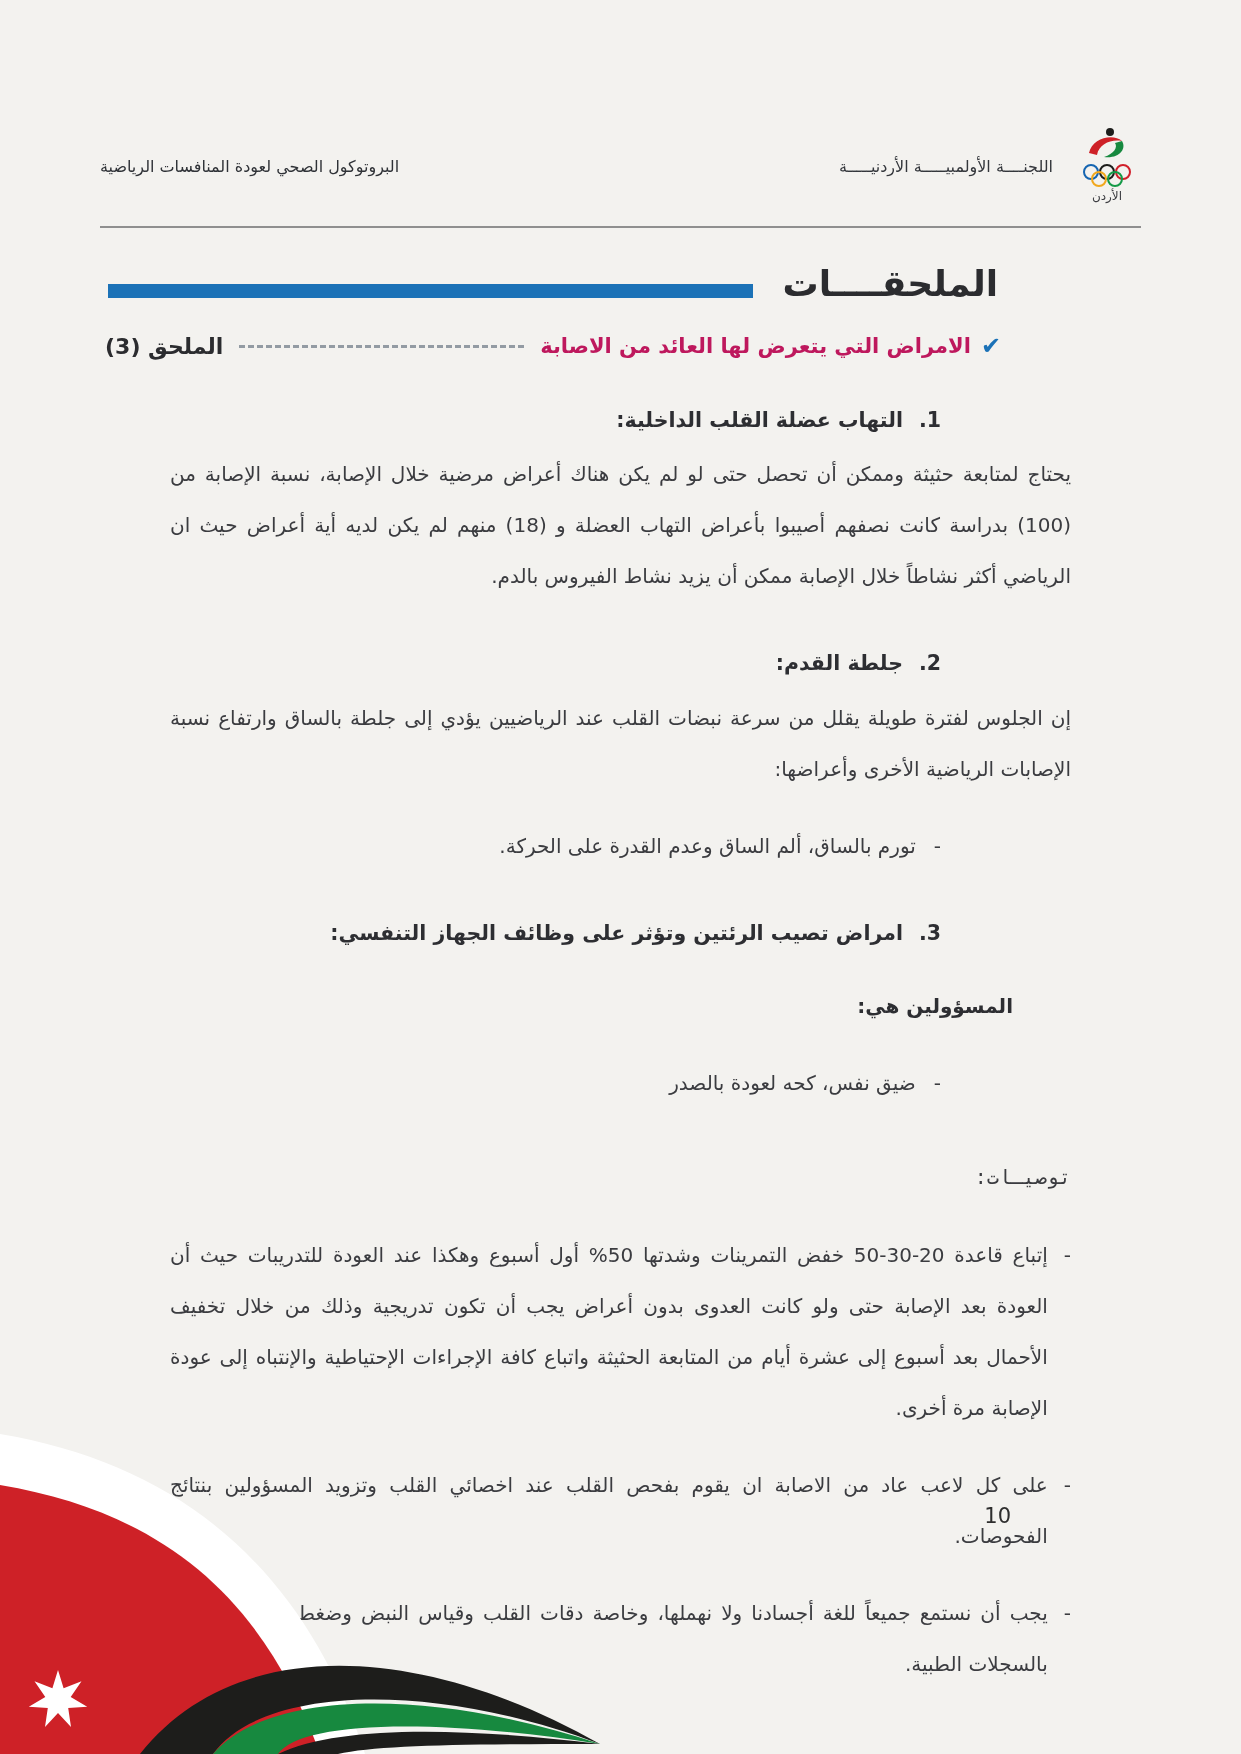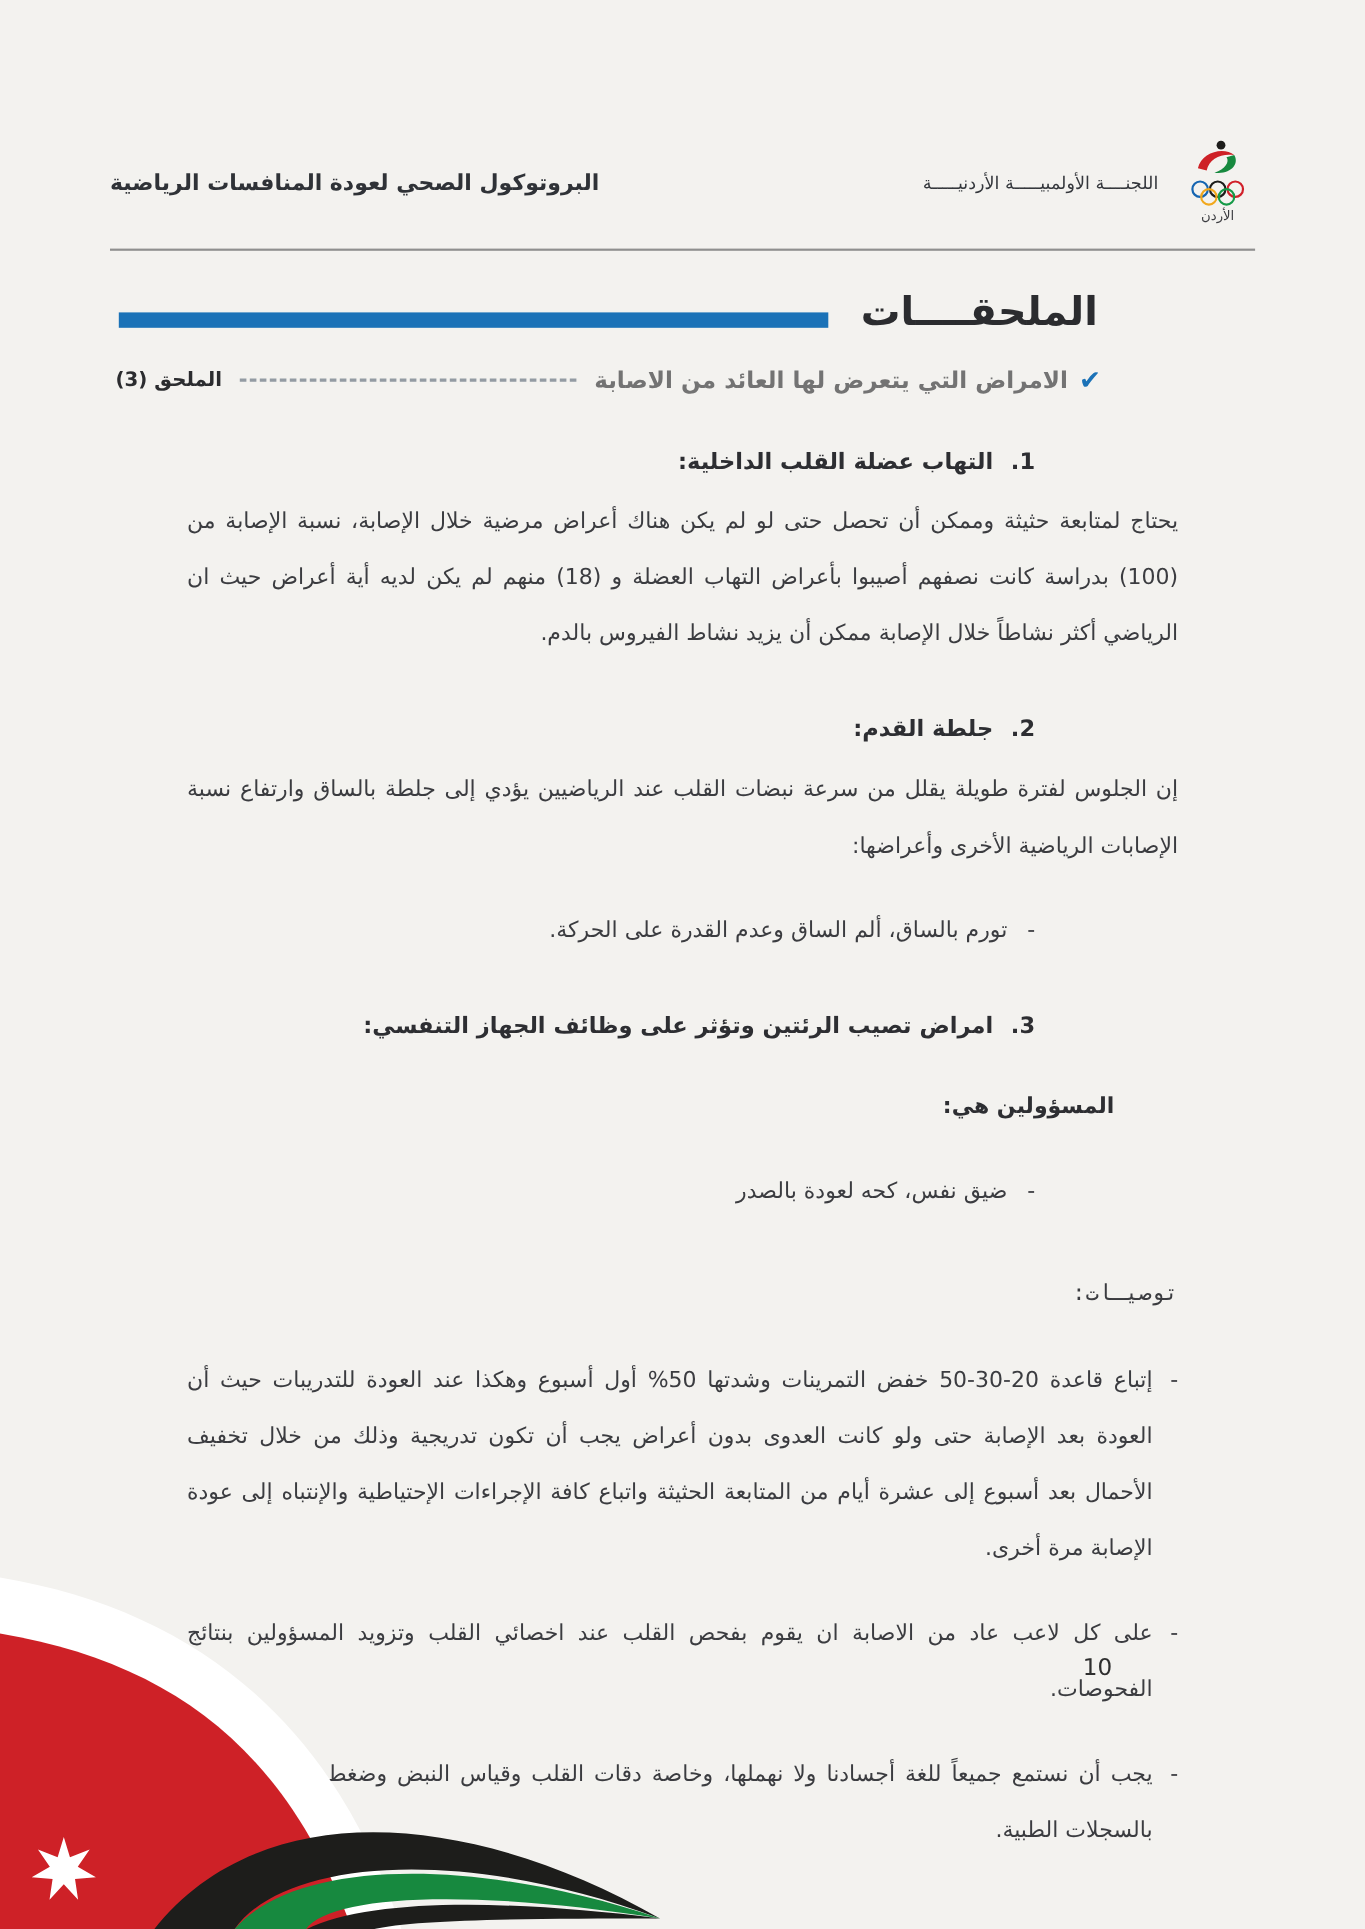--- a/index.html
+++ b/index.html
@@ -18,43 +18,43 @@
   }
 
   
   .header {
     display: flex; justify-content: space-between; align-items: center;
     padding: 126px 100px 0 100px;
   }
   .committee { display: flex; align-items: center; gap: 18px; }
   .committee-name { font-size: 16px; color: #34373c; letter-spacing: 0; }
   .logo { display: flex; flex-direction: column; width: 70px; }
-  .doc-title { font-size: 20px; font-weight: bold; color: #2f3237; text-align: right; }
+  .doc-title { font-size: 16px; font-weight: normal; color: #2f3237; text-align: right; }
   .header-rule { height: 2px; background: #8f8f8f; margin: 20px 100px 0 100px; }
 
   
   .annex-title-row {
     display: flex; align-items: center; gap: 30px;
     margin: 36px 243px 16px 108px;
   }
   .annex-title {
     font-size: 36px; font-weight: bold; color: #2b2c2f;
     margin: 0; white-space: nowrap; line-height: 1.1;
   }
   .blue-bar { flex: 1; height: 14px; align-self: flex-end; margin-bottom: 6px; }
 
   
   .annex-line {
     display: flex; align-items: center;
     margin: 30px 240px 0 105px;
   }
   .check { font-size: 24px; font-weight: bold; margin-left: 10px; line-height: 1; }
-  .annex-item-title { font-size: 21px; font-weight: bold; color: #737373; white-space: nowrap; }
+  .annex-item-title { font-size: 21px; font-weight: bold; color: #be185d; white-space: nowrap; }
   .dashes { flex: 1; border-top: 3px dashed #939ba3; margin: 0 16px; height: 0; }
-  .annex-label { font-size: 18px; font-weight: bold; color: #2b2c2f; white-space: nowrap; }
+  .annex-label { font-size: 22px; font-weight: bold; color: #2b2c2f; white-space: nowrap; }
 
   
   .body { margin: 18px 170px 0 170px; font-size: 20px; line-height: 2.55; }
   .h-row {
     display: flex; gap: 16px;
     font-weight: bold; color: #2d2e32; font-size: 20.5px;
     margin: 44px 130px 12px 0; line-height: 1.7;
   }
   .para { text-align: justify; margin: 0; }
   .bullet { display: flex; gap: 18px; margin: 26px 130px 0 0; }

